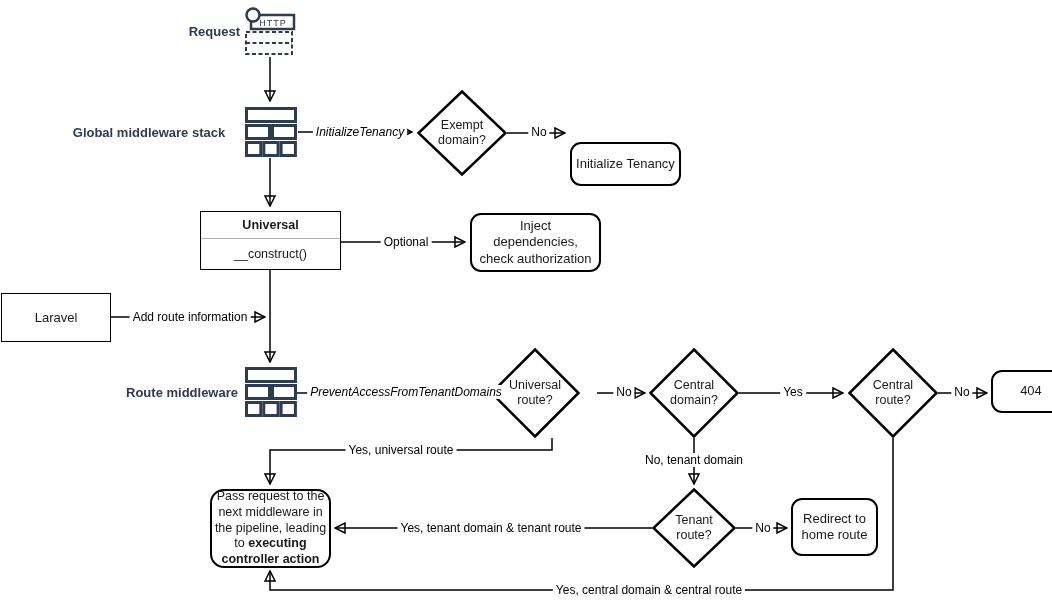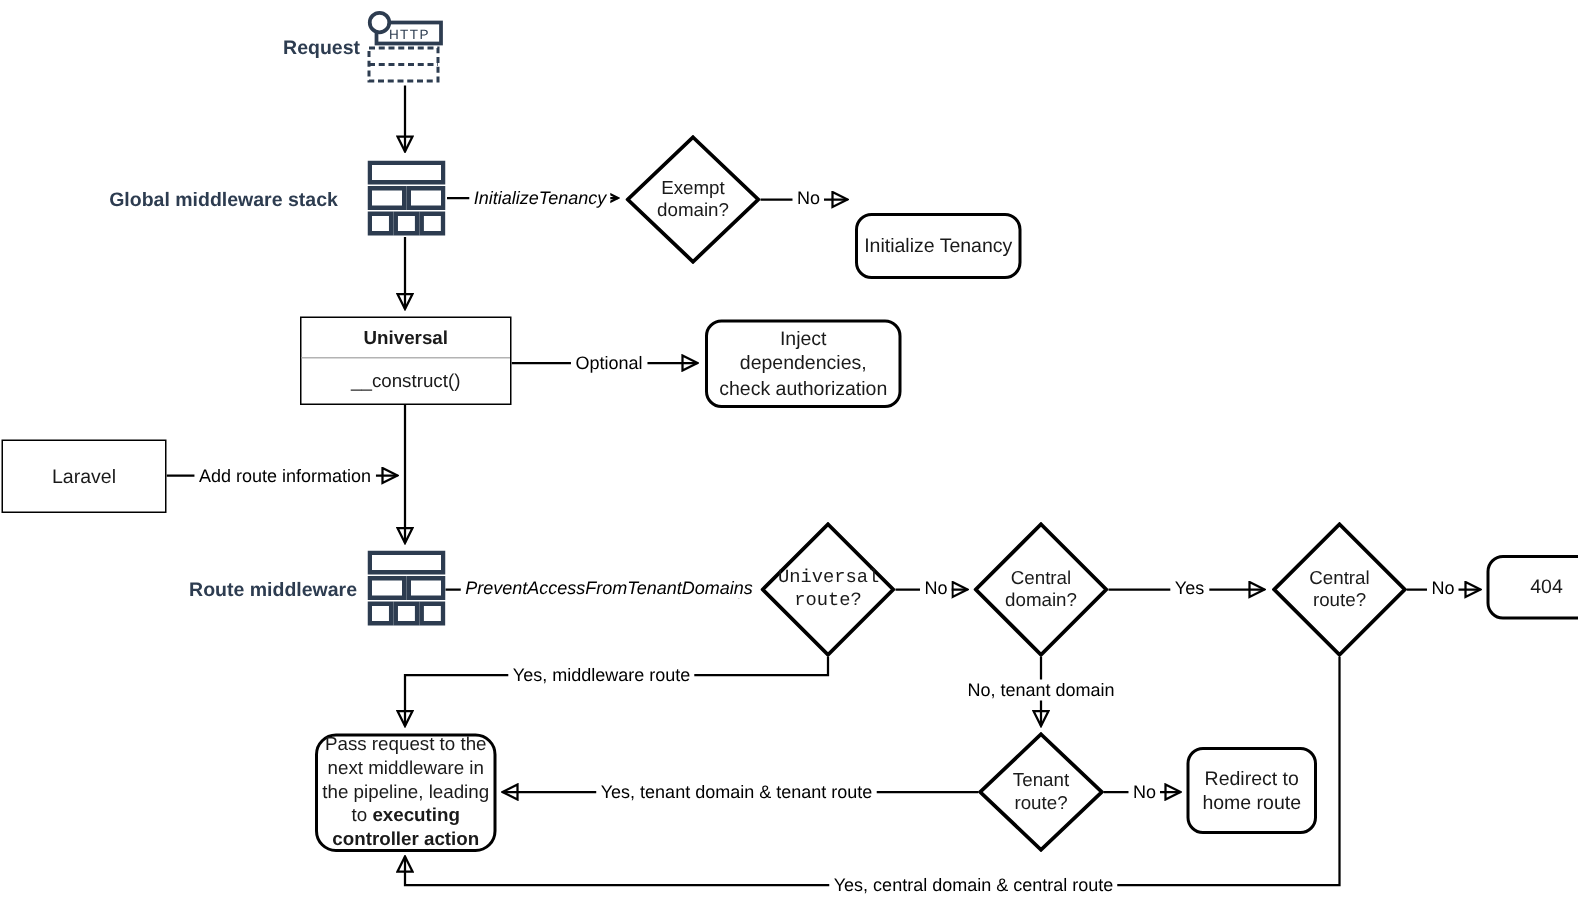--- a/index.html
+++ b/index.html
@@ -112,21 +112,21 @@
       <rect x="1.5" y="1.5" width="49" height="13" fill="#fff" stroke="#2d3c50" stroke-width="3"></rect>
       <rect x="1.5" y="18.5" width="23" height="13" fill="#fff" stroke="#2d3c50" stroke-width="3"></rect>
       <rect x="27.5" y="18.5" width="23" height="13" fill="#fff" stroke="#2d3c50" stroke-width="3"></rect>
       <rect x="1.5" y="35.5" width="14.3" height="13" fill="#fff" stroke="#2d3c50" stroke-width="3"></rect>
       <rect x="18.8" y="35.5" width="14.3" height="13" fill="#fff" stroke="#2d3c50" stroke-width="3"></rect>
       <rect x="36.1" y="35.5" width="14.3" height="13" fill="#fff" stroke="#2d3c50" stroke-width="3"></rect>
     </svg>
   </div>
   <div class="sidelabel" style="left:60px;top:385px;width:178px;">Route middleware</div>
 
-  <div class="dnode" style="left:507px;top:348px;width:90px;height:90px;font-family:Liberation Mono, monospace;">
+  <div class="dnode" style="left:490px;top:348px;width:90px;height:90px;">
     <svg width="90" height="90" viewBox="0 0 90 90">
       <polygon points="45,1.5 88.5,45 45,88.5 1.5,45" fill="#fff" stroke="#000" stroke-width="2.5"></polygon>
     </svg>
     <span class="dtext">Universal route?</span>
   </div>
 
   <div class="dnode" style="left:649px;top:348px;width:90px;height:90px;">
     <svg width="90" height="90" viewBox="0 0 90 90">
       <polygon points="45,1.5 88.5,45 45,88.5 1.5,45" fill="#fff" stroke="#000" stroke-width="2.5"></polygon>
     </svg>
@@ -160,19 +160,19 @@
   </div>
 
   <div class="elabel italic" style="left:360px;top:132px;">InitializeTenancy</div>
   <div class="elabel" style="left:539px;top:132px;">No</div>
   <div class="elabel" style="left:406px;top:242px;">Optional</div>
   <div class="elabel" style="left:190px;top:317px;">Add route information</div>
   <div class="elabel italic" style="left:406px;top:392px;">PreventAccessFromTenantDomains</div>
   <div class="elabel" style="left:624px;top:392px;">No</div>
   <div class="elabel" style="left:793px;top:392px;">Yes</div>
   <div class="elabel" style="left:962px;top:392px;">No</div>
-  <div class="elabel" style="left:401px;top:450px;">Yes, middleware route</div>
+  <div class="elabel" style="left:401px;top:450px;">Yes, universal route</div>
   <div class="elabel" style="left:694px;top:460px;">No, tenant domain</div>
   <div class="elabel" style="left:763px;top:528px;">No</div>
   <div class="elabel" style="left:491px;top:528px;">Yes, tenant domain &amp; tenant route</div>
   <div class="elabel" style="left:649px;top:590px;">Yes, central domain &amp; central route</div>
 
 </div>
 
 </body></html>

